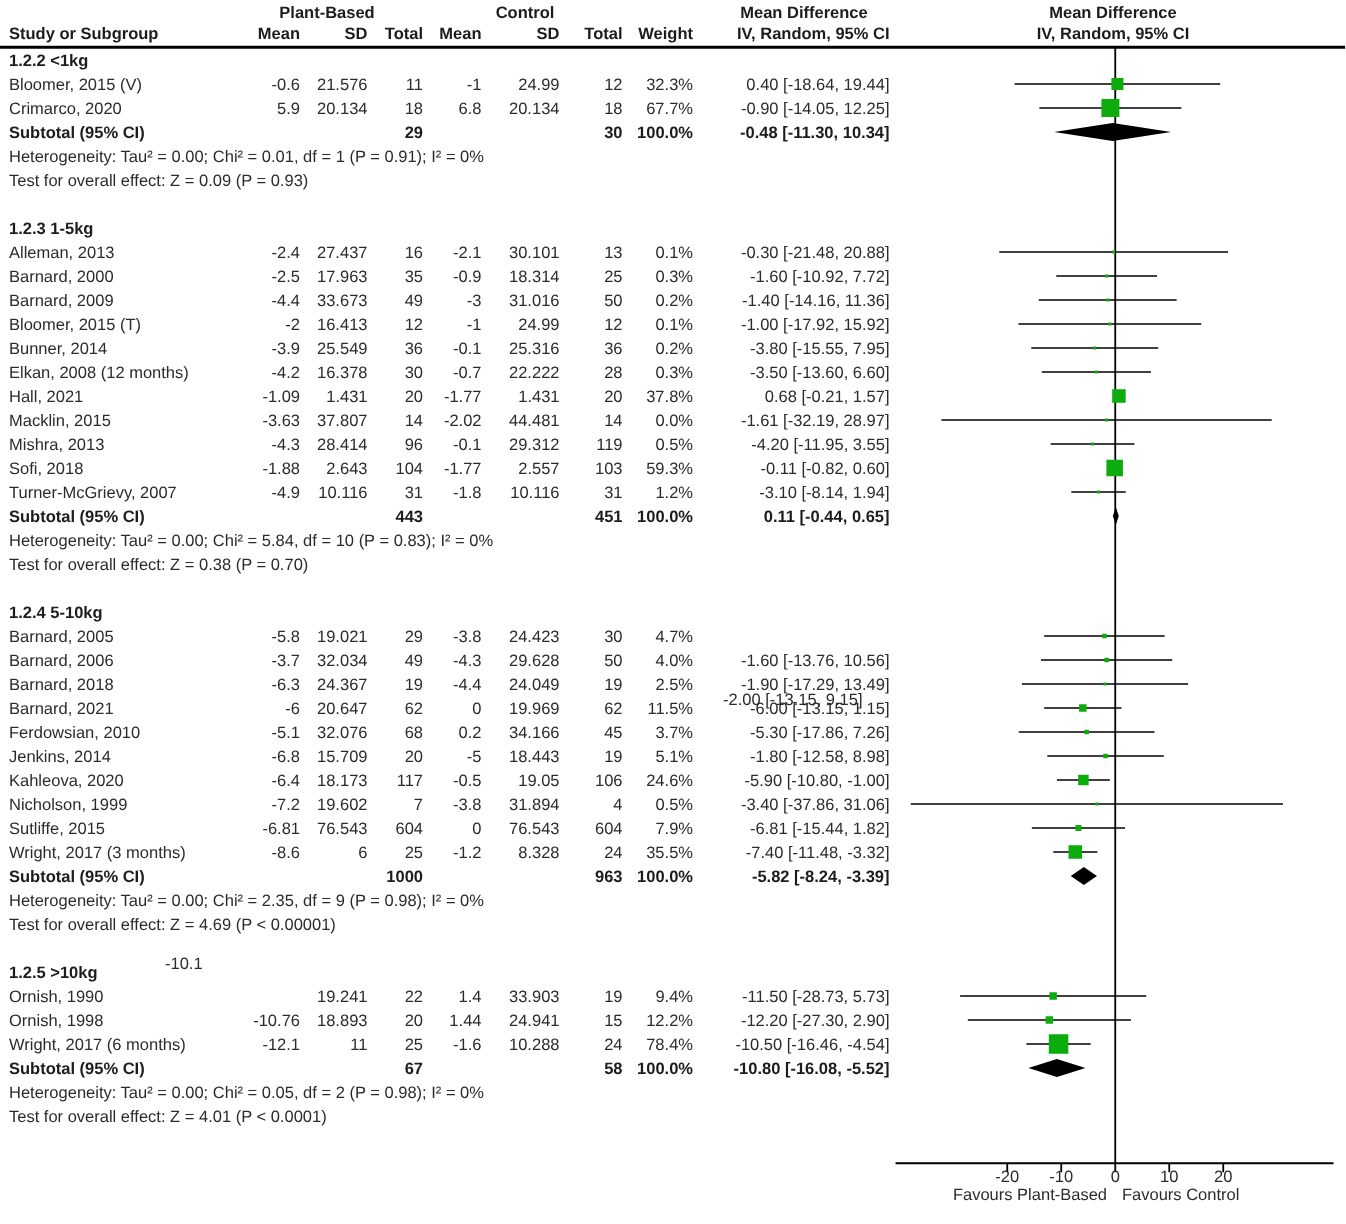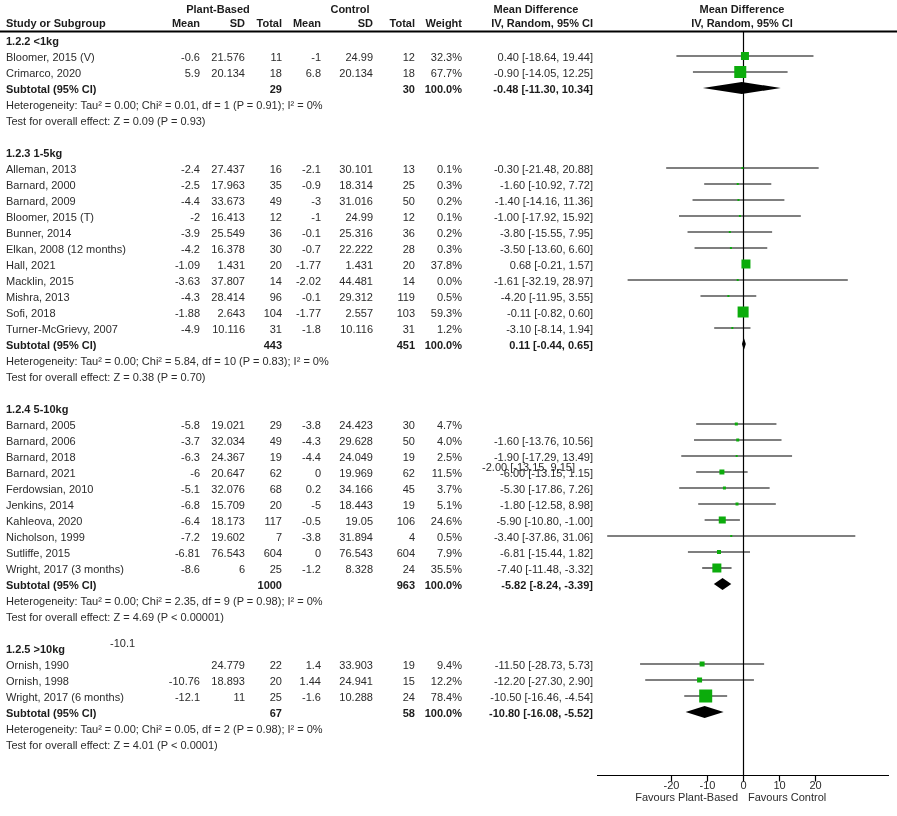--- a/index.html
+++ b/index.html
@@ -356,21 +356,21 @@
       <div class="abs b" style="left: 6px; top: 578px; width: 230px;">Subtotal (95% CI)</div>
       <div class="abs b" style="left: 192px; top: 578px; width: 90px; text-align: right;">1000</div>
       <div class="abs b" style="left: 325px; top: 578px; width: 90px; text-align: right;">963</div>
       <div class="abs b" style="left: 372px; top: 578px; width: 90px; text-align: right;">100.0%</div>
       <div class="abs b" style="left: 443px; top: 578px; width: 150px; text-align: right;">-5.82 [-8.24, -3.39]</div>
       <div class="abs" style="left: 6px; top: 594px; width: 480px;">Heterogeneity: Tau² = 0.00; Chi² = 2.35, df = 9 (P = 0.98); I² = 0%</div>
       <div class="abs" style="left: 6px; top: 610px; width: 480px;">Test for overall effect: Z = 4.69 (P &lt; 0.00001)</div>
       <div class="abs b" style="left: 6px; top: 642px; width: 300px;">1.2.5 &gt;10kg</div>
       <div class="abs" style="left: 6px; top: 658px; width: 230px;">Ornish, 1990</div>
       <div class="abs" style="left: 110px; top: 636px; width: 90px; text-align: left;">-10.1</div>
-      <div class="abs" style="left: 155px; top: 658px; width: 90px; text-align: right;">24.779</div>
+      <div class="abs" style="left: 155px; top: 658px; width: 90px; text-align: right;">19.241</div>
       <div class="abs" style="left: 192px; top: 658px; width: 90px; text-align: right;">22</div>
       <div class="abs" style="left: 231px; top: 658px; width: 90px; text-align: right;">1.4</div>
       <div class="abs" style="left: 283px; top: 658px; width: 90px; text-align: right;">33.903</div>
       <div class="abs" style="left: 325px; top: 658px; width: 90px; text-align: right;">19</div>
       <div class="abs" style="left: 372px; top: 658px; width: 90px; text-align: right;">9.4%</div>
       <div class="abs" style="left: 443px; top: 658px; width: 150px; text-align: right;">-11.50 [-28.73, 5.73]</div>
       <div class="abs" style="left: 6px; top: 674px; width: 230px;">Ornish, 1998</div>
       <div class="abs" style="left: 110px; top: 674px; width: 90px; text-align: right;">-10.76</div>
       <div class="abs" style="left: 155px; top: 674px; width: 90px; text-align: right;">18.893</div>
       <div class="abs" style="left: 192px; top: 674px; width: 90px; text-align: right;">20</div>

